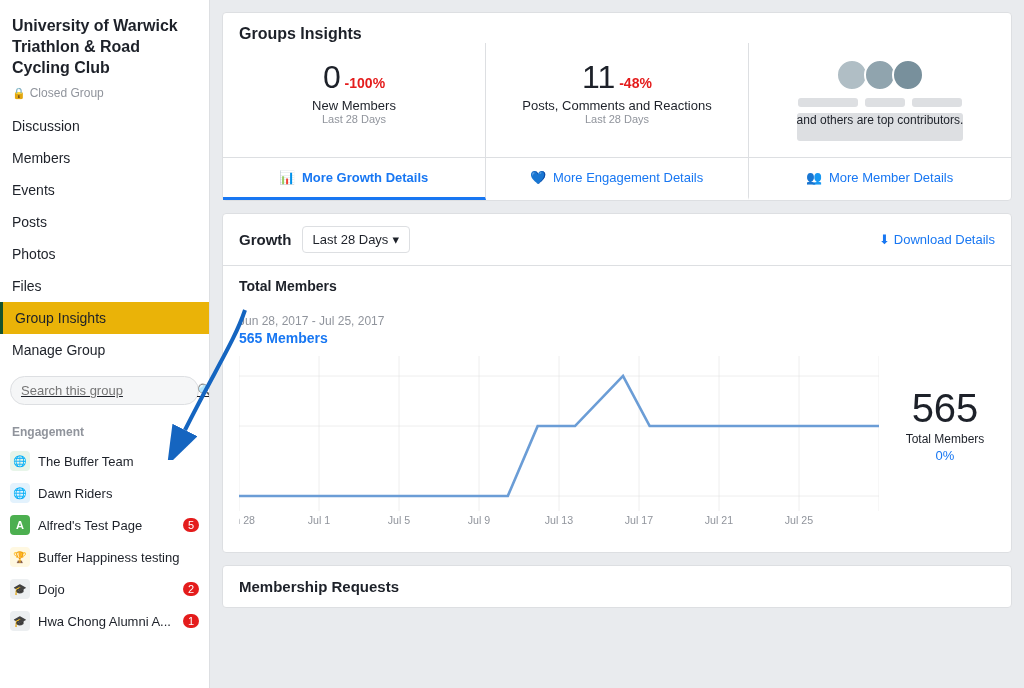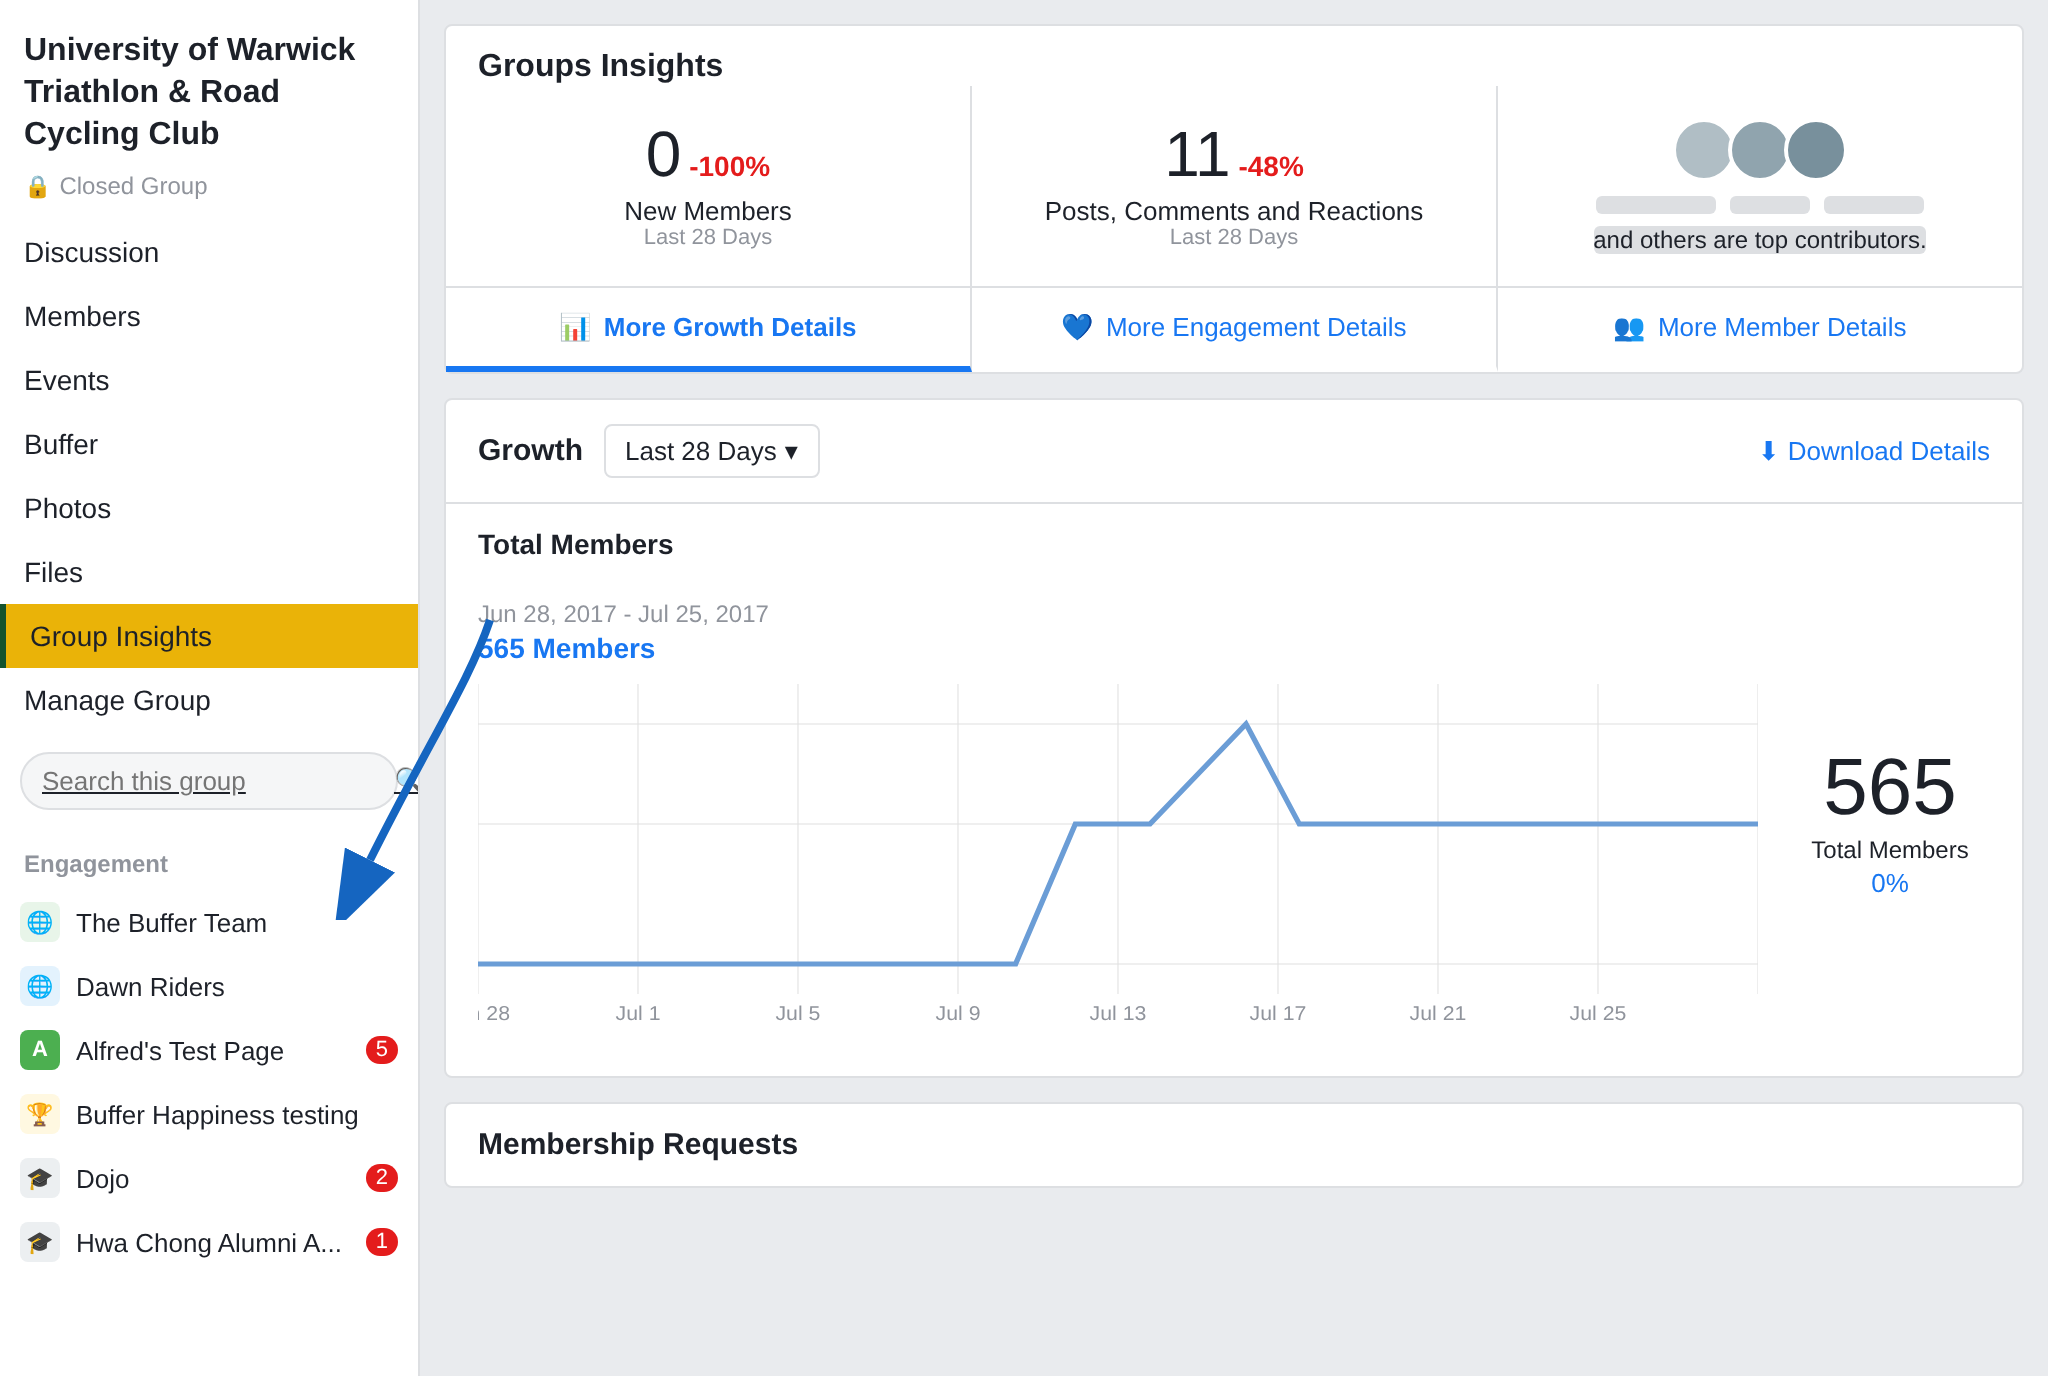--- a/index.html
+++ b/index.html
@@ -205,21 +205,21 @@
     }
     .avatar-circle:first-child { margin-left: 0; }
     .contributors-text {
       font-size: 12px;
       color: #1d2129;
       text-align: center;
     }
     .contributors-text span {
       background: #dddfe2;
       display: inline-block;
-      height: 14px;
+      height: 28px;
       border-radius: 3px;
       vertical-align: middle;
     }
 
     
     .insights-tabs {
       display: flex;
     }
     .tab-item {
       flex: 1;
@@ -373,21 +373,21 @@
       <li>
         <a href="#">Discussion</a>
       </li>
       <li>
         <a href="#">Members</a>
       </li>
       <li>
         <a href="#">Events</a>
       </li>
       <li>
-        <a href="#">Buffer</a>
+        <a href="#">Posts</a>
       </li>
       <li>
         <a href="#">Photos</a>
       </li>
       <li>
         <a href="#">Files</a>
       </li>
       <li class="active">
         <a href="#">Group Insights</a>
       </li>

